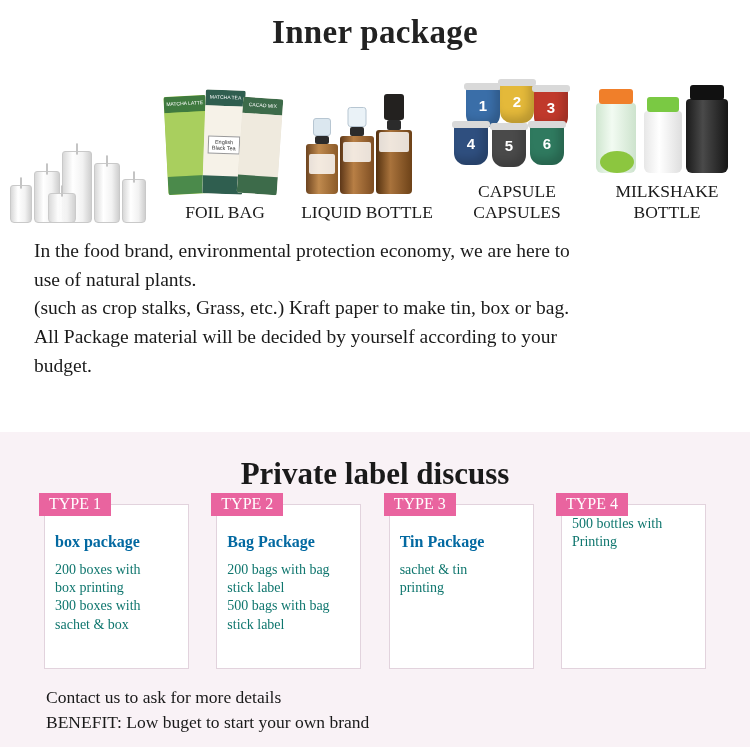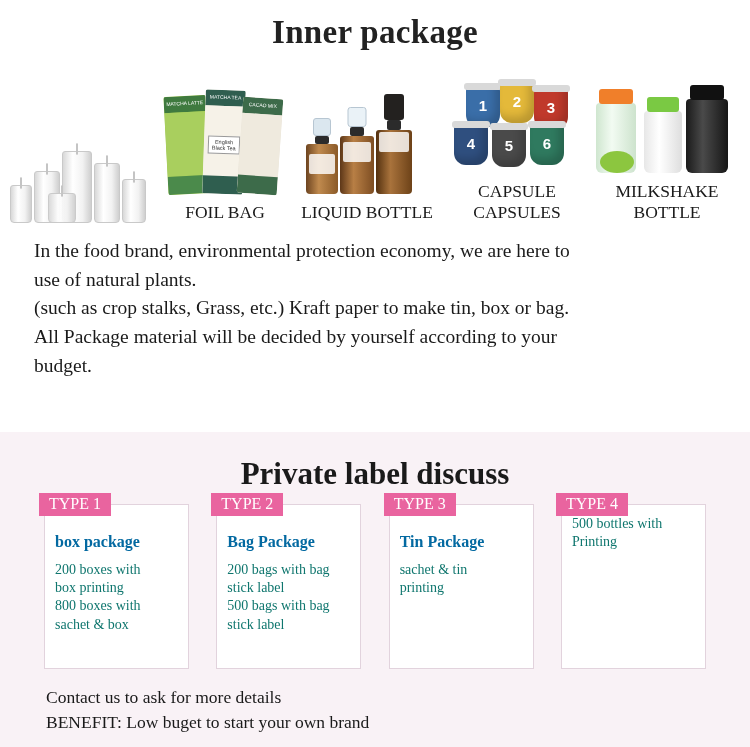--- a/index.html
+++ b/index.html
@@ -350,21 +350,21 @@
     <div class="private-title">Private label discuss</div>
 
     <div class="cards">
 
       <div class="card">
         <div class="card-tag">TYPE 1</div>
         <div class="card-title">box package</div>
         <div class="card-desc">
           <div>200 boxes with</div>
           <div>box printing</div>
-          <div>800 boxes with</div>
+          <div>300 boxes with</div>
           <div>sachet &amp; box</div>
         </div>
       </div>
 
       <div class="card">
         <div class="card-tag">TYPE 2</div>
         <div class="card-title">Bag Package</div>
         <div class="card-desc">
           <div>200 bags with bag</div>
           <div>stick label</div>

